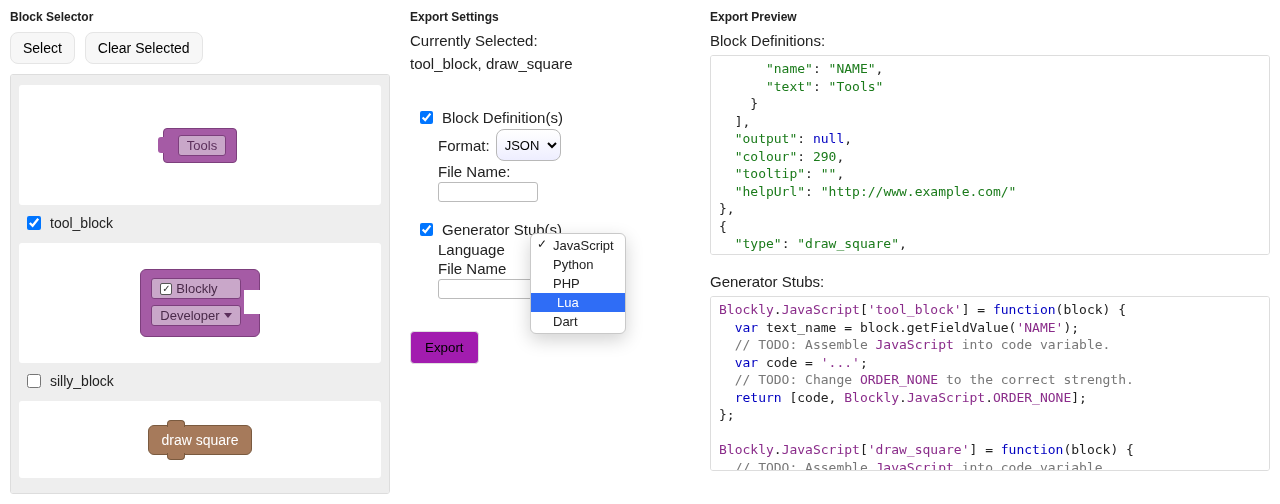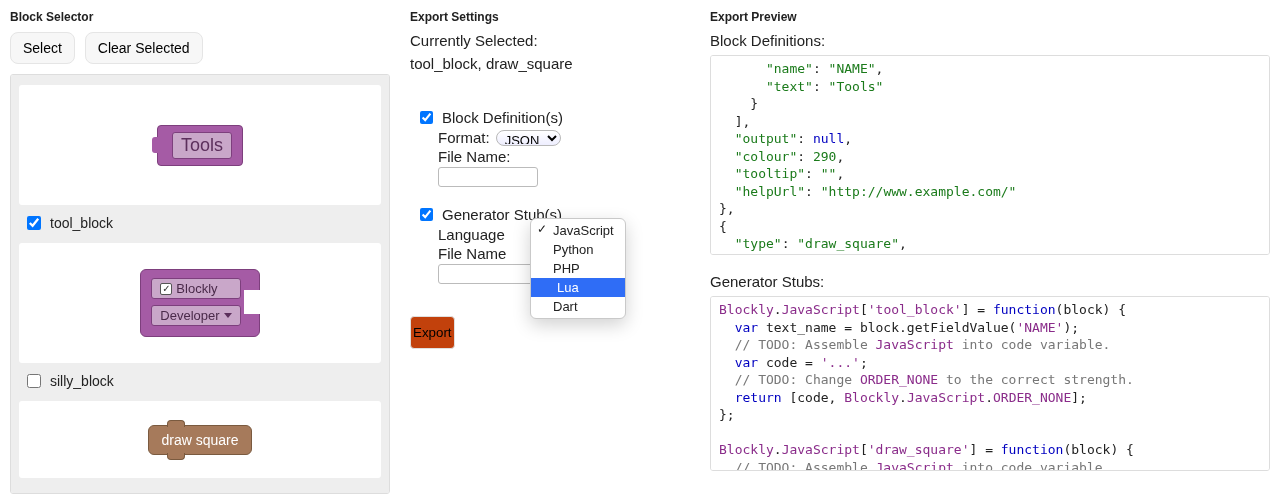--- a/index.html
+++ b/index.html
@@ -61,21 +61,21 @@
     font-size: 14px; color:#fff;
     position:relative;
   }
   .blk::before {
     content:""; position:absolute; left:-6px; top:50%; transform:translateY(-50%);
     width:12px; height:16px; background:inherit; border-radius:3px 0 0 3px;
   }
   .blk-purple { background:#a55ba5; border:1px solid #7d3f7d;}
   .blk-purple .inner {
     background:#c9a7c9; color:#5c2f5c; border:1px solid #7d3f7d;
-    padding:2px 8px; border-radius:3px; font-size:18px;
+    padding:2px 8px; border-radius:3px; font-size:13px;
   }
   .blk-stack {
     display:flex; flex-direction:column; gap:6px;
     background:#a55ba5; border:1px solid #7d3f7d; border-radius:6px;
     padding:8px 18px 10px 10px; position:relative;
   }
   .blk-stack::after {
     content:""; position:absolute; right:-1px; top:30%; width:16px; height:24px;
     background:#fff;
   }
@@ -99,31 +99,31 @@
   .blk-brown::after { bottom:-6px; border-top:none;}
 
   
   .indent { margin-left: 28px; }
   .formrow { display:flex; align-items:center; gap:6px; margin:2px 0;}
   .formrow label { font-size:15px; }
   select.native {
     -webkit-appearance: menulist; appearance: menulist;
     font-size:13px; border:1px solid #b8b8b8; border-radius:8px;
     background:linear-gradient(#fff,#eef); padding:1px 4px;
-    height:16px;
+    height:32px;
   }
   .sel-blue-cap { border-right:18px solid #2f7bf5; padding-right:2px;}
   input.txt {
     width:100px; height:20px; border:1px solid #bbb; border-radius:3px;
     background:#fff;
   }
   .export-btn {
     margin-top: 30px;
-    background:#c2410c; border:1px solid #e0e0e0; border-radius:4px;
-    padding:8px 2px; cursor:pointer;
+    background:#a21caf; border:1px solid #e0e0e0; border-radius:4px;
+    padding:8px 14px; cursor:pointer;
   }
 
   
   .dropdown {
     position:absolute;
     margin-left: 92px;
     margin-top: -2px;
     width:96px;
     background:#fff; border:1px solid #c9c9c9; border-radius:6px;
     box-shadow:0 6px 18px rgba(0,0,0,.18);

